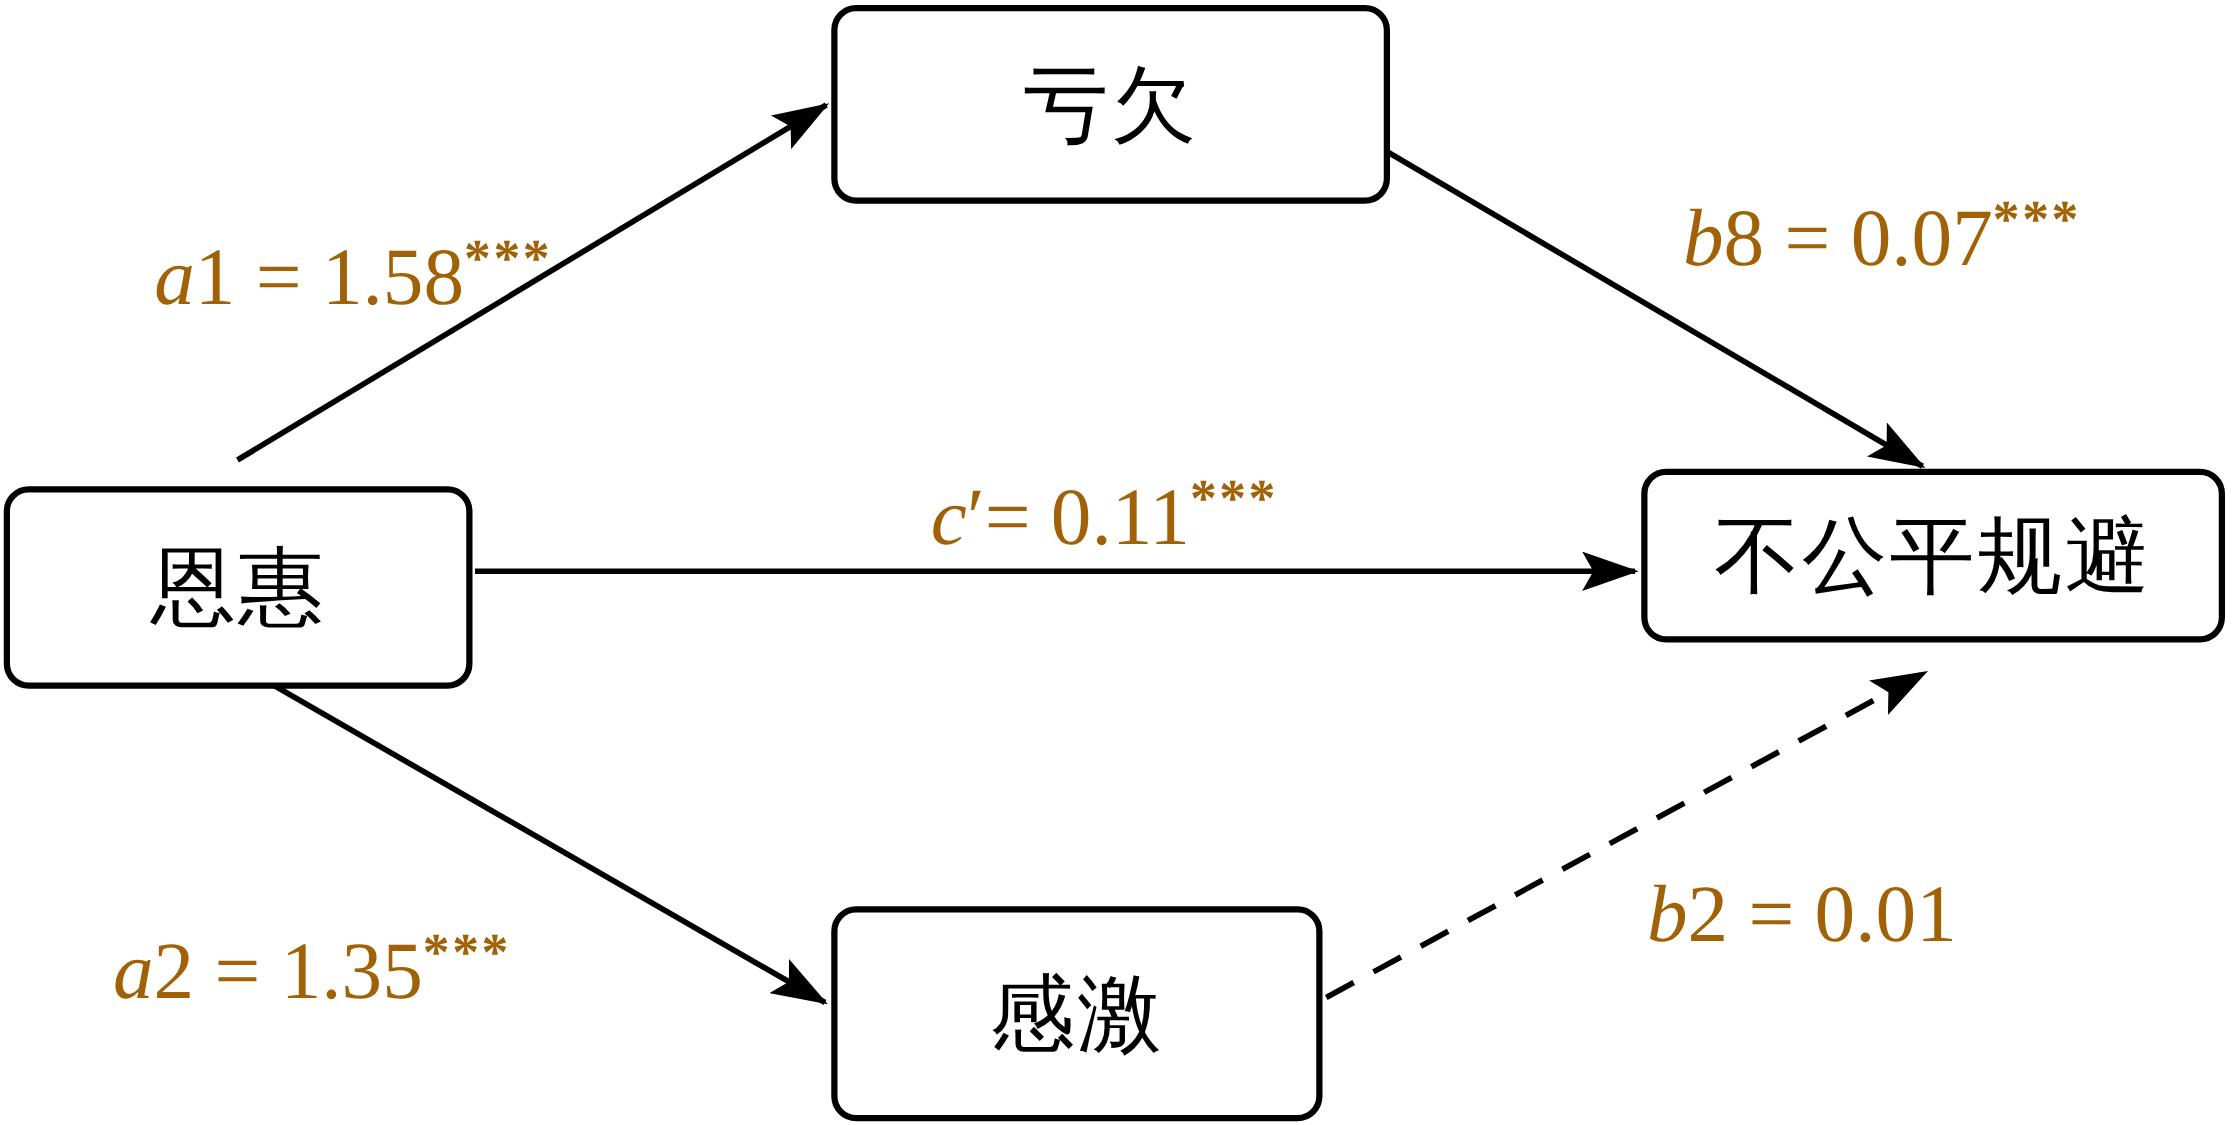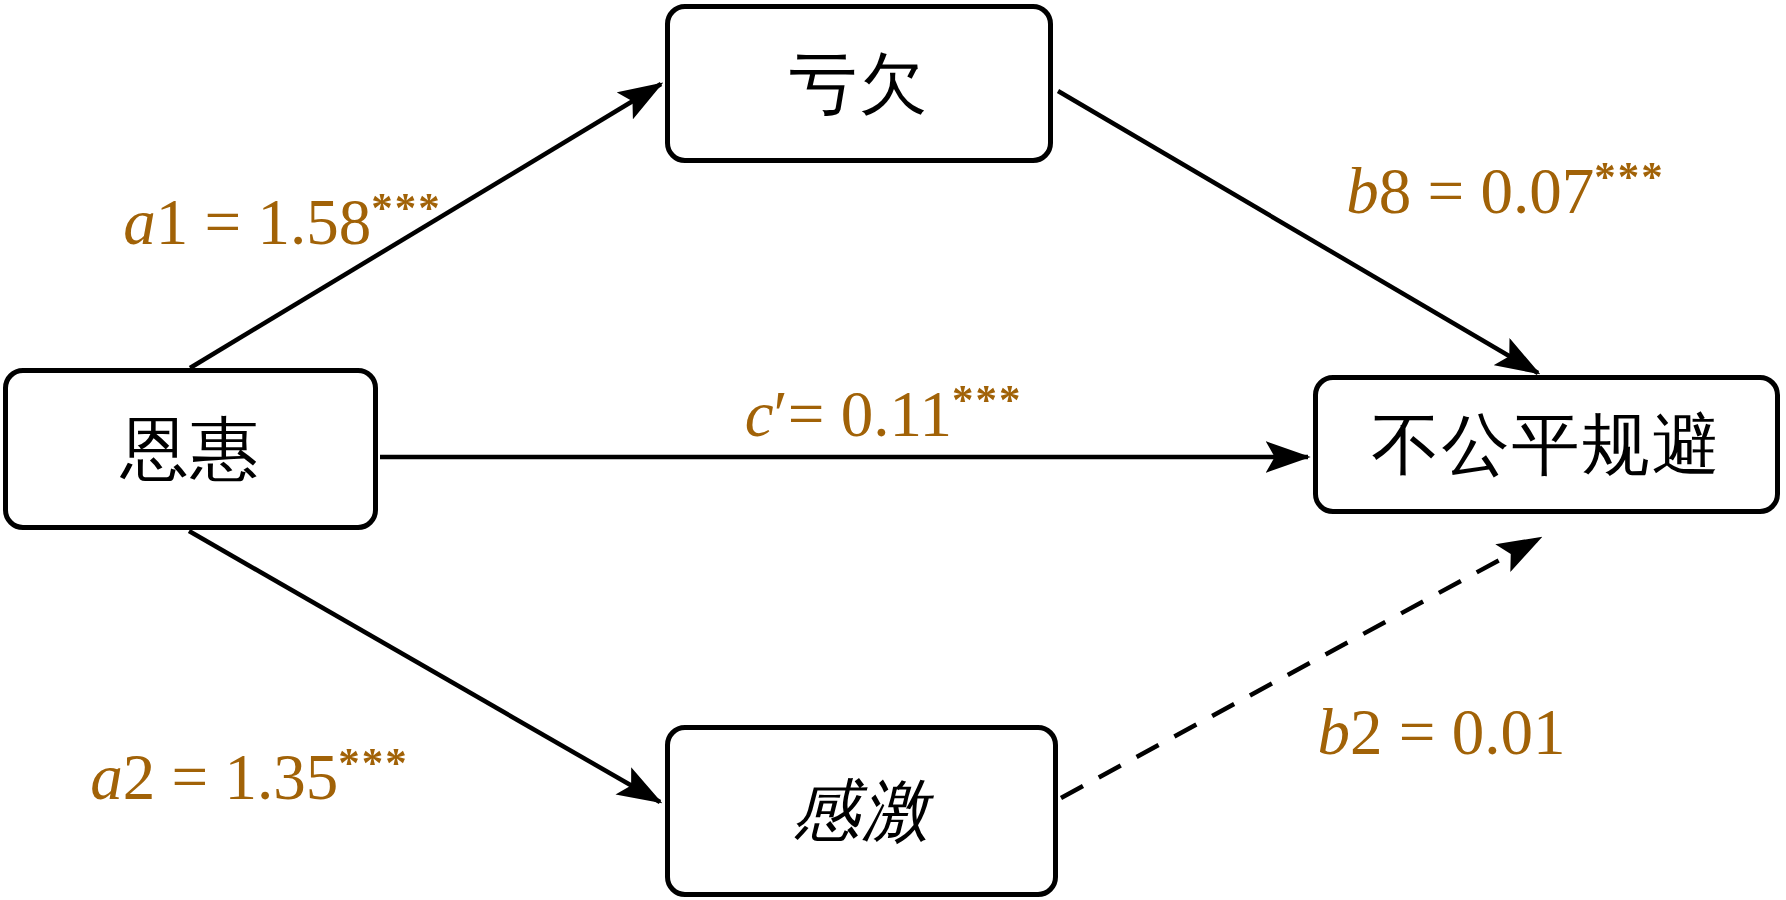--- a/index.html
+++ b/index.html
@@ -29,23 +29,23 @@
     border: 5px solid #000000;
     border-radius: 20px;
     background: #ffffff;
     display: flex;
     align-items: center;
     justify-content: center;
     font-size: 68px;
     letter-spacing: 2px;
     line-height: 1;
   }
-  .node-predictor   { left: 3px;    top: 368px; width: 375px; height: 162px; }
-  .node-mediator-top    { left: 665px;  top: 4px;   width: 388px; height: 159px; font-family: Liberation Serif, serif; }
-  .node-mediator-bottom { left: 665px;  top: 725px; width: 393px; height: 172px; font-style: italic; }
+  .node-predictor   { left: 3px;    top: 389px; width: 375px; height: 162px; }
+  .node-mediator-top    { left: 665px;  top: 4px;   width: 447px; height: 159px; font-family: Liberation Serif, serif; }
+  .node-mediator-bottom { left: 665px;  top: 725px; width: 393px; height: 172px; }
   .node-outcome     { left: 1313px; top: 375px; width: 467px; height: 139px; }
 
   .plabel {
     position: absolute;
     transform: translate(-50%, -50%);
     font-size: 65px;
     line-height: 1;
     white-space: pre;
     color: #a16207;
   }

